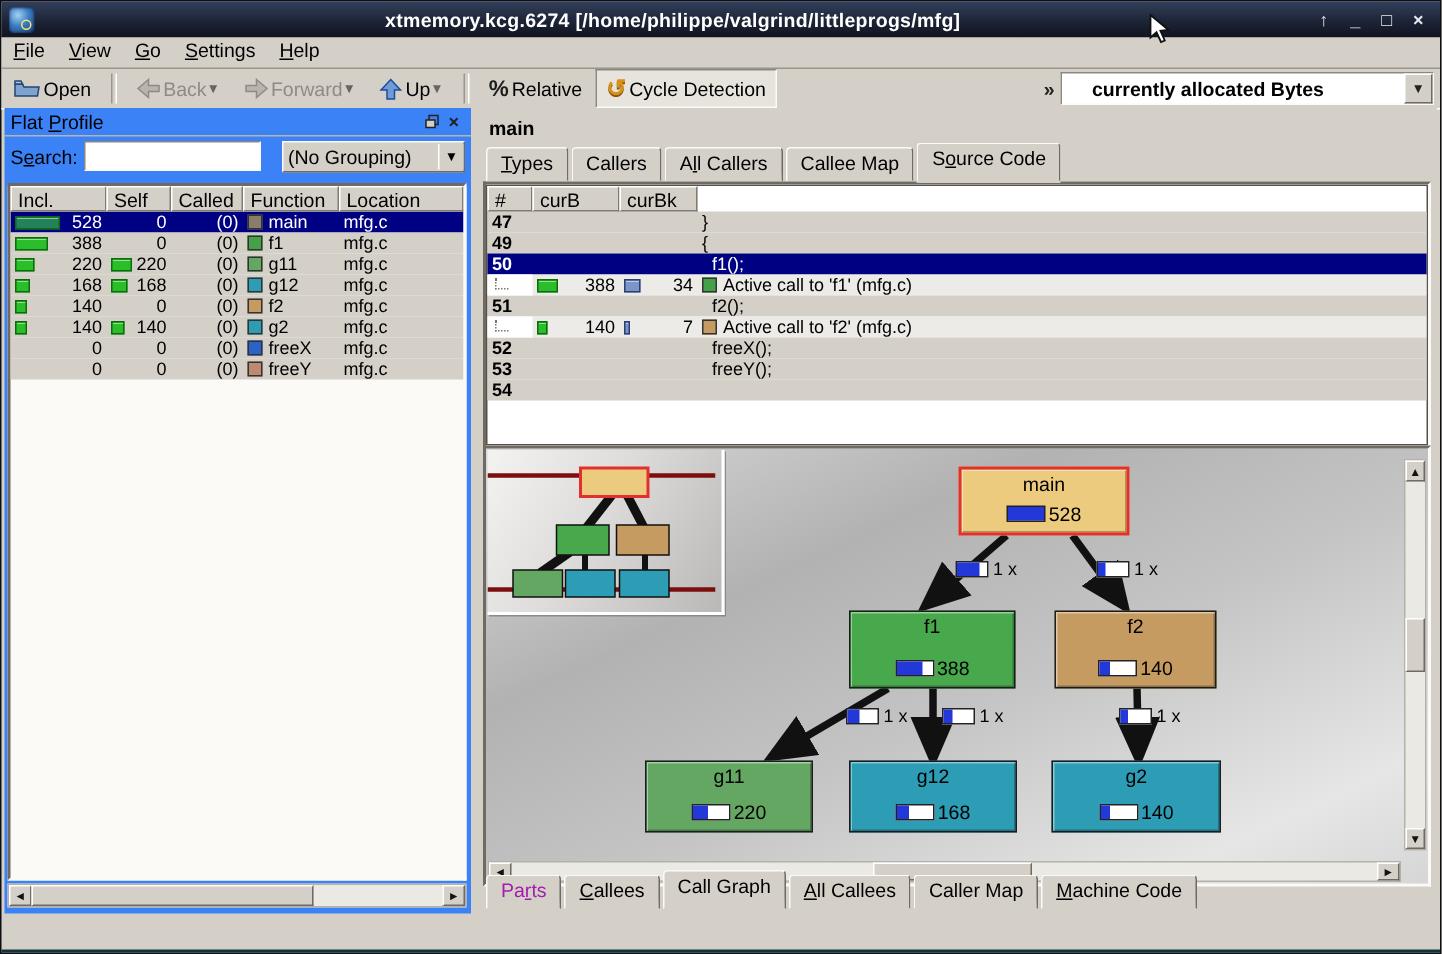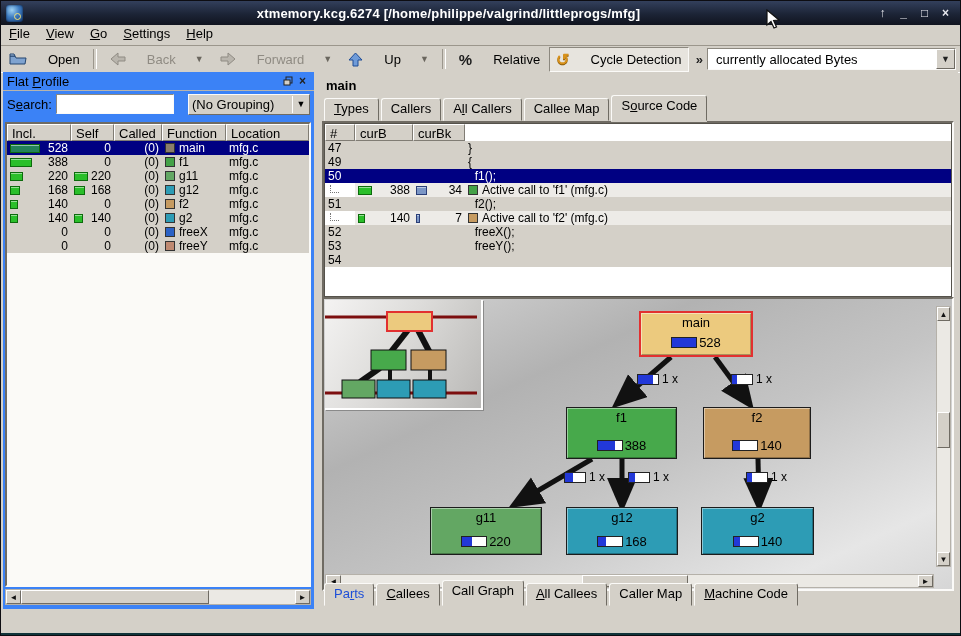--- a/index.html
+++ b/index.html
@@ -14,30 +14,30 @@
   .winbtns{display:flex;gap:4px;margin-right:6px;font-size:12px;font-weight:bold;}
   .winbtn{width:17px;height:16px;display:flex;align-items:center;justify-content:center;color:#e8e8ee;cursor:default;}
 
   
   #menubar{position:absolute;left:0;top:24px;right:0;height:20px;background:#d4d0c8;border-bottom:1px solid #9b968c;display:flex;align-items:flex-start;font-size:13px;}
   .menuitem{padding:1px 8px;}
   .u{text-decoration:underline;}
 
   
   #toolbar{position:absolute;left:0;top:45px;right:0;height:26px;background:#d4d0c8;border-bottom:1px solid #ffffff;display:flex;align-items:center;font-size:13px;}
-  .tbtn{display:flex;align-items:center;gap:21px;padding:2px 6px;margin:0 1px;border:1px solid transparent;white-space:nowrap;}
+  .tbtn{display:flex;align-items:center;gap:2px;padding:2px 6px;margin:0 1px;border:1px solid transparent;white-space:nowrap;}
   .tbtn.disabled{color:#8f8b83;}
   .tbtn.checked{background:#e7e4de;border-color:#8c887f #fbfaf8 #fbfaf8 #8c887f;}
   .tsep{width:2px;height:20px;margin:0 5px;border-left:1px solid #9b968c;border-right:1px solid #ffffff;}
   .dropdn{font-size:9px;color:#6a665e;margin-left:-2px;}
   .pcticon{font-weight:bold;font-size:15px;color:#1c1c1c;}
   .cycleicon{font-size:16px;font-weight:bold;color:#d8921c;text-shadow:0 1px 0 #8a5a08;}
   #tb-overflow{margin-left:auto;font-weight:bold;font-size:13px;color:#222;padding:0 4px;}
   #eventsel{width:247px;height:20px;margin-right:4px;background:#fff;border:1px solid;border-color:#8c887f #fbfaf8 #fbfaf8 #8c887f;display:flex;align-items:center;font-size:13px;}
-  #eventsel .val{flex:1;padding:0 8px;white-space:nowrap;overflow:hidden;}
+  #eventsel .val{flex:1;padding:0 20px;white-space:nowrap;overflow:hidden;font-weight:bold;}
   #eventsel .btn{width:17px;height:18px;background:#d4d0c8;border:1px solid;border-color:#fff #6f6b63 #6f6b63 #fff;display:flex;align-items:center;justify-content:center;font-size:9px;color:#222;}
 
   
   #dock{position:absolute;left:2px;top:71px;width:311px;bottom:26px;background:#3b82f6;}
   #docktitle{height:18px;display:flex;align-items:center;font-size:13px;padding:0 4px;border-bottom:1px solid #b8b4ac;}
   #docktitle .t{flex:1;}
   .dockbtn{width:15px;height:14px;display:flex;align-items:center;justify-content:center;color:#222;font-size:12px;font-weight:bold;}
   #searchrow{height:26px;display:flex;align-items:center;padding:0 4px;gap:4px;font-size:13px;}
   #searchinput{width:116px;height:18px;background:#fff;border:1px solid;border-color:#8c887f #fbfaf8 #fbfaf8 #8c887f;}
   #groupsel{margin-left:auto;width:120px;height:19px;background:#d4d0c8;border:1px solid;border-color:#fbfaf8 #6f6b63 #6f6b63 #fbfaf8;display:flex;align-items:center;font-size:13px;}
@@ -62,32 +62,32 @@
   .sb{background:#ebe9e4;border:1px solid #b5b1a9;box-sizing:border-box;position:absolute;}
   .sbbtn{position:absolute;background:#d4d0c8;border:1px solid;border-color:#fff #6f6b63 #6f6b63 #fff;display:flex;align-items:center;justify-content:center;font-size:8px;color:#111;box-sizing:border-box;}
   .sbthumb{position:absolute;background:#d4d0c8;border:1px solid;border-color:#fff #6f6b63 #6f6b63 #fff;box-sizing:border-box;}
 
   
   #rside{position:absolute;left:318px;top:71px;right:2px;bottom:26px;background:#d4d0c8;}
   #mainlabel{position:absolute;left:7px;top:6px;font-weight:bold;font-size:13px;}
   .tabs{position:absolute;display:flex;align-items:flex-end;height:23px;}
   .tab{background:#d4d0c8;border:1px solid;border-color:#fbfaf8 #6f6b63 #d4d0c8 #fbfaf8;border-radius:3px 3px 0 0;padding:2px 9px 2px 9px;font-size:13px;height:17px;margin-right:2px;white-space:nowrap;}
   .tab.active{height:20px;position:relative;z-index:3;box-shadow:0 1px 0 #d4d0c8;}
-  .tab.disabled{color:#1d4ed8;}
+  .tab.disabled{color:#a21caf;}
   #toptabs{left:5px;top:26px;}
   #bottabs{left:5px;bottom:3px;height:21px;}
 
   
   #srcpanel{position:absolute;left:3px;top:49px;right:4px;height:174px;border:2px solid;border-color:#6f6b63 #fbfaf8 #fbfaf8 #6f6b63;background:#fff;overflow:hidden;}
   #srctable{position:absolute;inset:0;border:1px solid #55524b;}
   .srow{display:flex;height:14px;font-size:12px;line-height:14px;background:#d4d0c8;}
   .srow.sel{background:#000082;color:#fff;}
   .srow.call{background:#edebe7;}
   .sc{box-sizing:border-box;padding:0 3px;display:flex;align-items:center;overflow:hidden;white-space:nowrap;}
-  .s-num{width:30px;}
+  .s-num{width:30px;font-weight:bold;}
   .s-curb{width:58px;justify-content:flex-end;}
   .s-curbk{width:52px;justify-content:flex-end;}
   .s-src{flex:1;}
   .srow.call .s-num{background:#fff;}
   .treetick{width:8px;height:7px;border-left:1px dotted #777;border-bottom:1px dotted #777;margin:0 0 3px 2px;}
   .srctext{white-space:pre;}
 
   
   #graphpanel{position:absolute;left:3px;top:225px;right:4px;height:290px;border:2px solid;border-color:#6f6b63 #fbfaf8 #fbfaf8 #6f6b63;background:linear-gradient(155deg,#d9d9d9 0%,#b2b2b2 30%,#c4c4c4 55%,#e6e6e6 85%,#d6d6d6 100%);overflow:hidden;}
   #minimap{position:absolute;left:1px;top:1px;width:156px;height:108px;background:linear-gradient(120deg,#f4f3f2 0%,#dddcda 45%,#b9b8b6 100%);border-right:2px solid #fff;border-bottom:2px solid #fff;box-shadow:1px 1px 0 #8a8a8a;}

